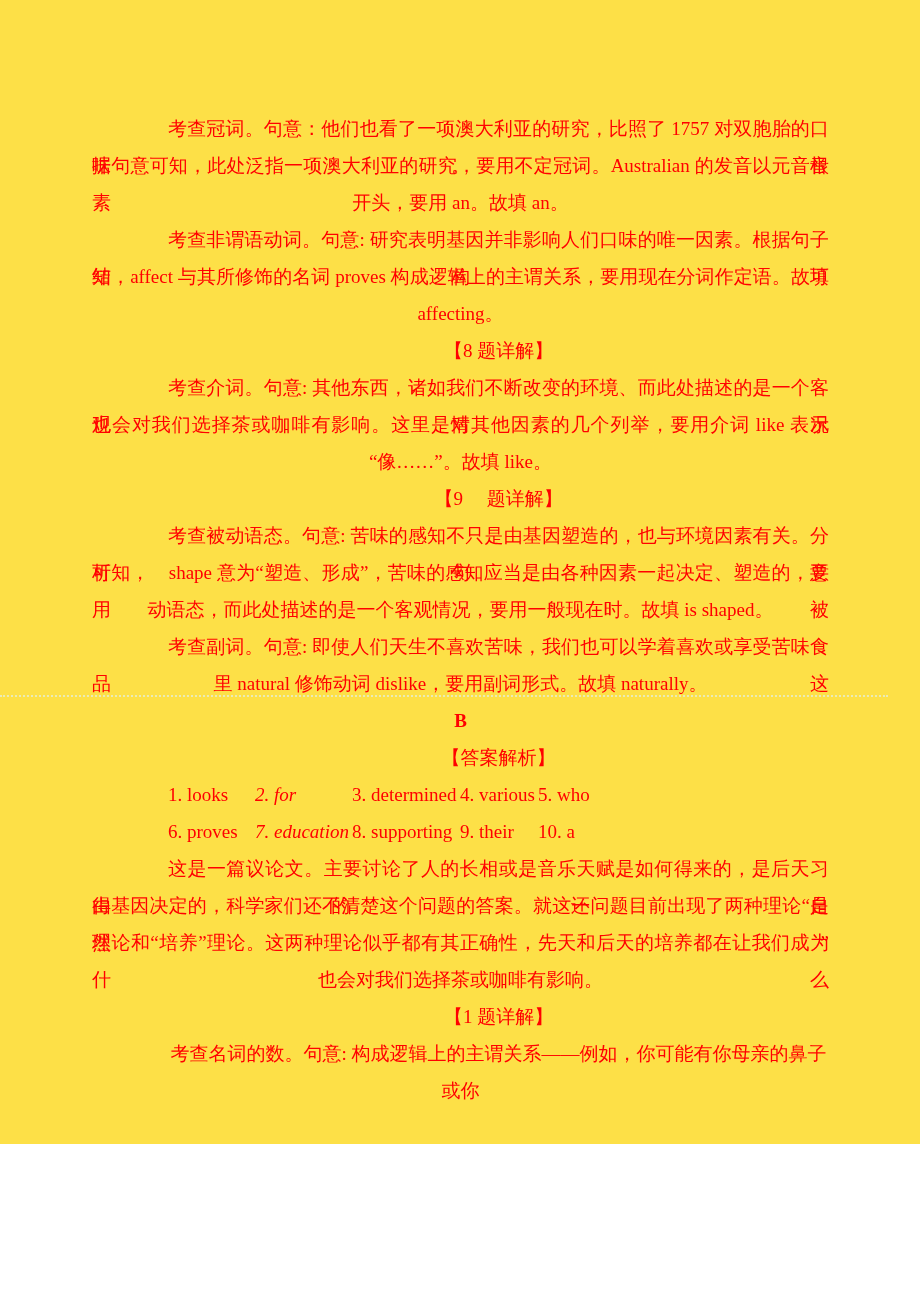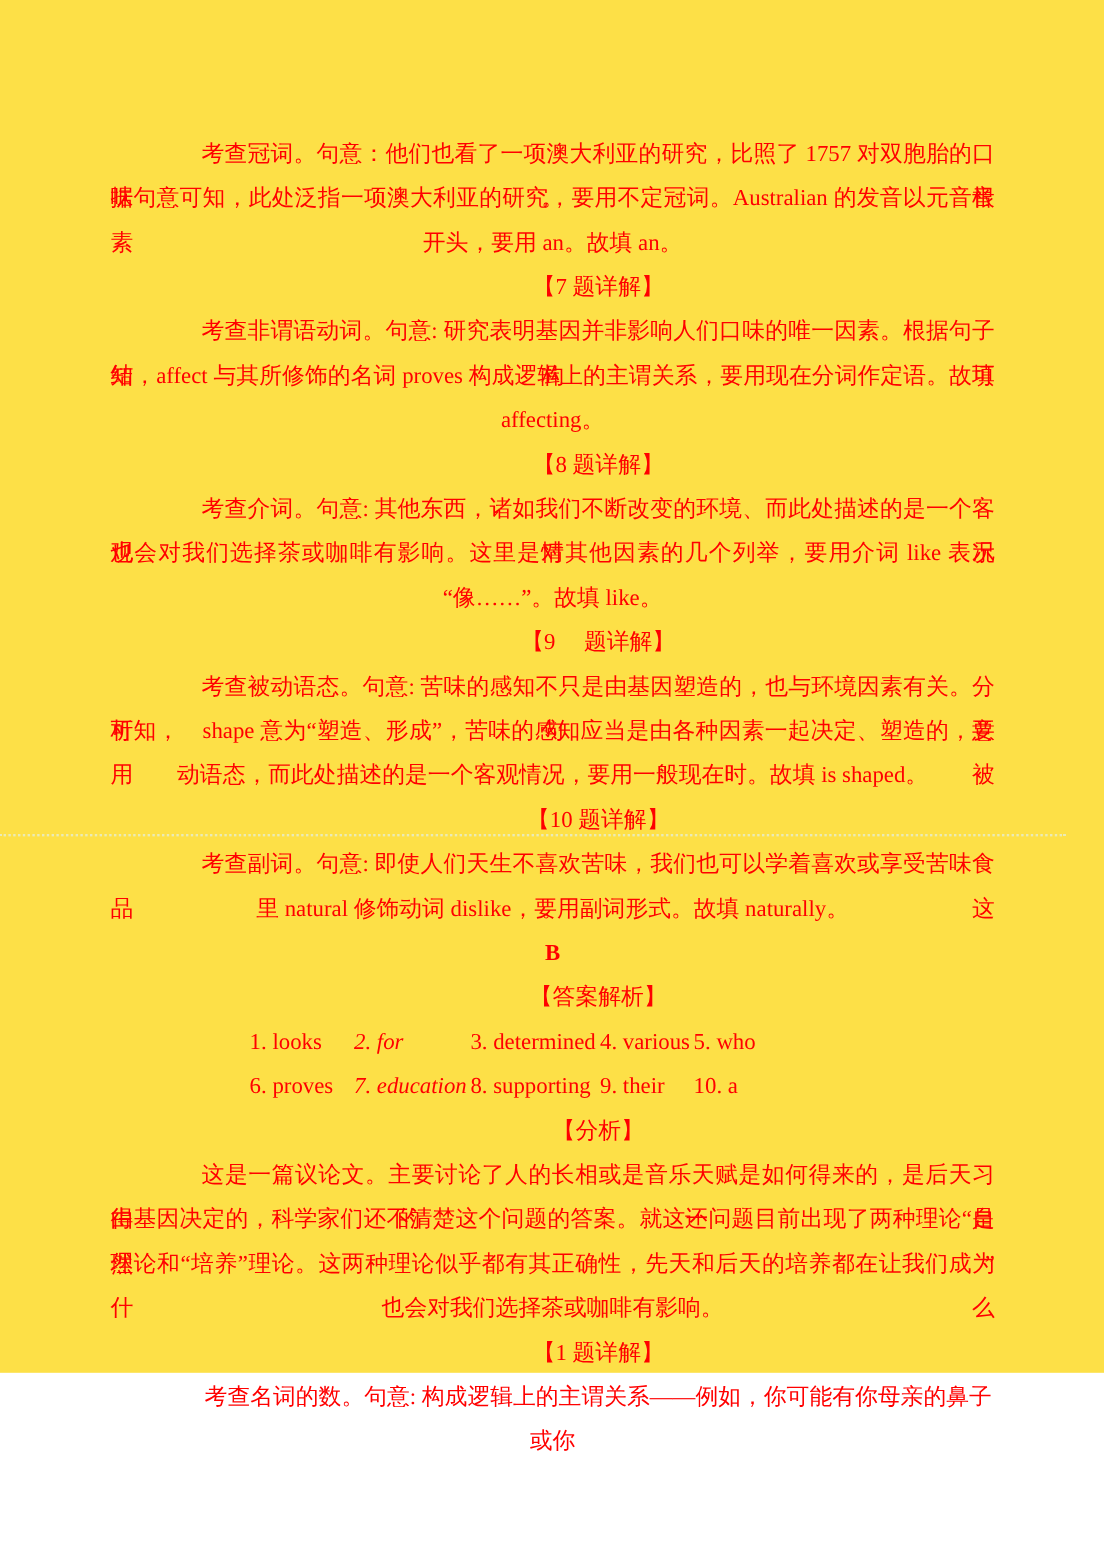--- a/index.html
+++ b/index.html
@@ -43,55 +43,52 @@
   .center {
     text-align: center;
     text-align-last: center;
     font-weight: bold;
   }
   .answers-row { position: relative; height: 37px; }
   .answers-row span {
     position: absolute; top: 0;
     line-height: 37px;
     white-space: pre;
-    margin-left: 40px;
   }
   .a1 { left: 76px; }
   .a2 { left: 163px; font-style: italic; }
   .a3 { left: 260px; }
   .a4 { left: 368px; }
   .a5 { left: 446px; }
 </style>
 </head>
 <body>
 
 <div class="doc">
   <div class="pagebreak"></div>
   <div class="content">
 
     <div class="line fill ind">考查冠词。句意：他们也看了一项澳大利亚的研究，比照了 1757 对双胞胎的口味。根</div>
     <div class="line fill">据句意可知，此处泛指一项澳大利亚的研究，要用不定冠词。Australian 的发音以元音音素</div>
     <div class="line">开头，要用 an。故填 an。</div>
 
-    <div class="line ind">【7 题详解】</div>
     <div class="line fill ind">考查非谓语动词。句意: 研究表明基因并非影响人们口味的唯一因素。根据句子结构可</div>
     <div class="line fill">知，affect 与其所修饰的名词 proves 构成逻辑上的主谓关系，要用现在分词作定语。故填</div>
     <div class="line">affecting。</div>
 
     <div class="line ind">【8 题详解】</div>
     <div class="line fill ind">考查介词。句意: 其他东西，诸如我们不断改变的环境、而此处描述的是一个客观情况</div>
     <div class="line fill">也会对我们选择茶或咖啡有影响。这里是对其他因素的几个列举，要用介词 like 表示</div>
     <div class="line">“像……”。故填 like。</div>
 
     <div class="line ind">【9　 题详解】</div>
     <div class="line fill ind">考查被动语态。句意: 苦味的感知不只是由基因塑造的，也与环境因素有关。分析句意</div>
     <div class="line fill">可知，　shape 意为“塑造、形成”，苦味的感知应当是由各种因素一起决定、塑造的，要用被</div>
     <div class="line">动语态，而此处描述的是一个客观情况，要用一般现在时。故填 is shaped。</div>
 
-    <div class="line ind">【10 题详解】</div>
     <div class="line fill ind">考查副词。句意: 即使人们天生不喜欢苦味，我们也可以学着喜欢或享受苦味食品。这</div>
     <div class="line">里 natural 修饰动词 dislike，要用副词形式。故填 naturally。</div>
 
     <div class="line center">B</div>
 
     <div class="line ind">【答案解析】</div>
 
     <div class="answers-row">
       <span class="a1">1. looks</span>
       <span class="a2">2. for</span>
@@ -100,21 +97,20 @@
       <span class="a5">5. who</span>
     </div>
     <div class="answers-row">
       <span class="a1">6. proves</span>
       <span class="a2">7. education</span>
       <span class="a3">8. supporting</span>
       <span class="a4">9. their</span>
       <span class="a5">10. a</span>
     </div>
 
-    <div class="line ind">【分析】</div>
     <div class="line fill ind">这是一篇议论文。主要讨论了人的长相或是音乐天赋是如何得来的，是后天习得的还是</div>
     <div class="line fill">由基因决定的，科学家们还不清楚这个问题的答案。就这一问题目前出现了两种理论“自然”</div>
     <div class="line fill">理论和“培养”理论。这两种理论似乎都有其正确性，先天和后天的培养都在让我们成为什么</div>
     <div class="line">也会对我们选择茶或咖啡有影响。</div>
 
     <div class="line ind">【1 题详解】</div>
     <div class="line ind">考查名词的数。句意: 构成逻辑上的主谓关系——例如，你可能有你母亲的鼻子或你</div>
 
   </div>
 </div>

